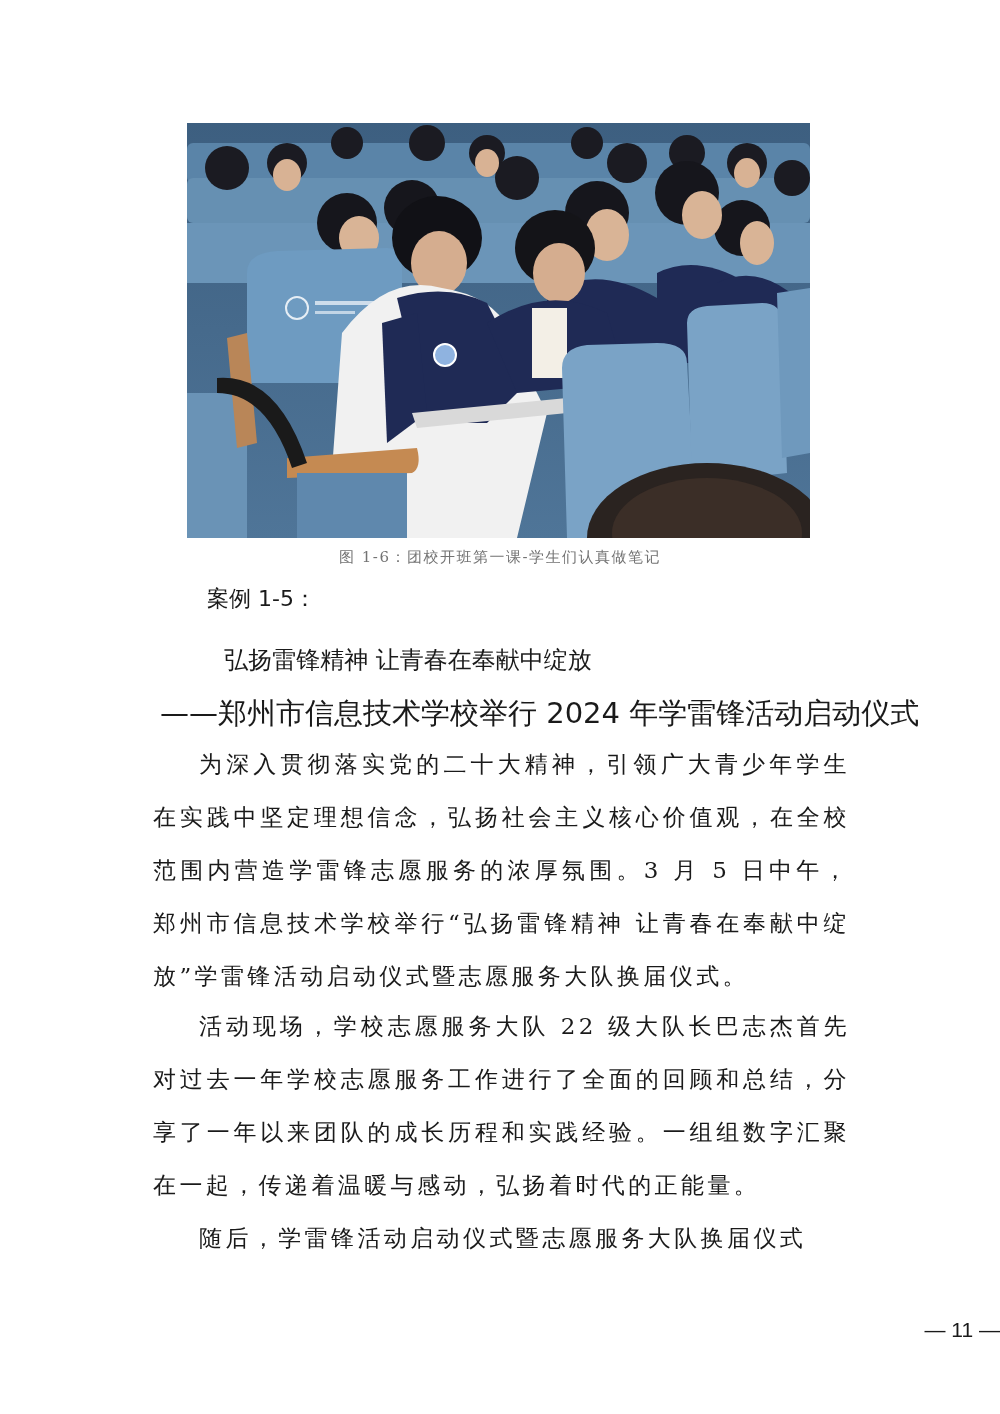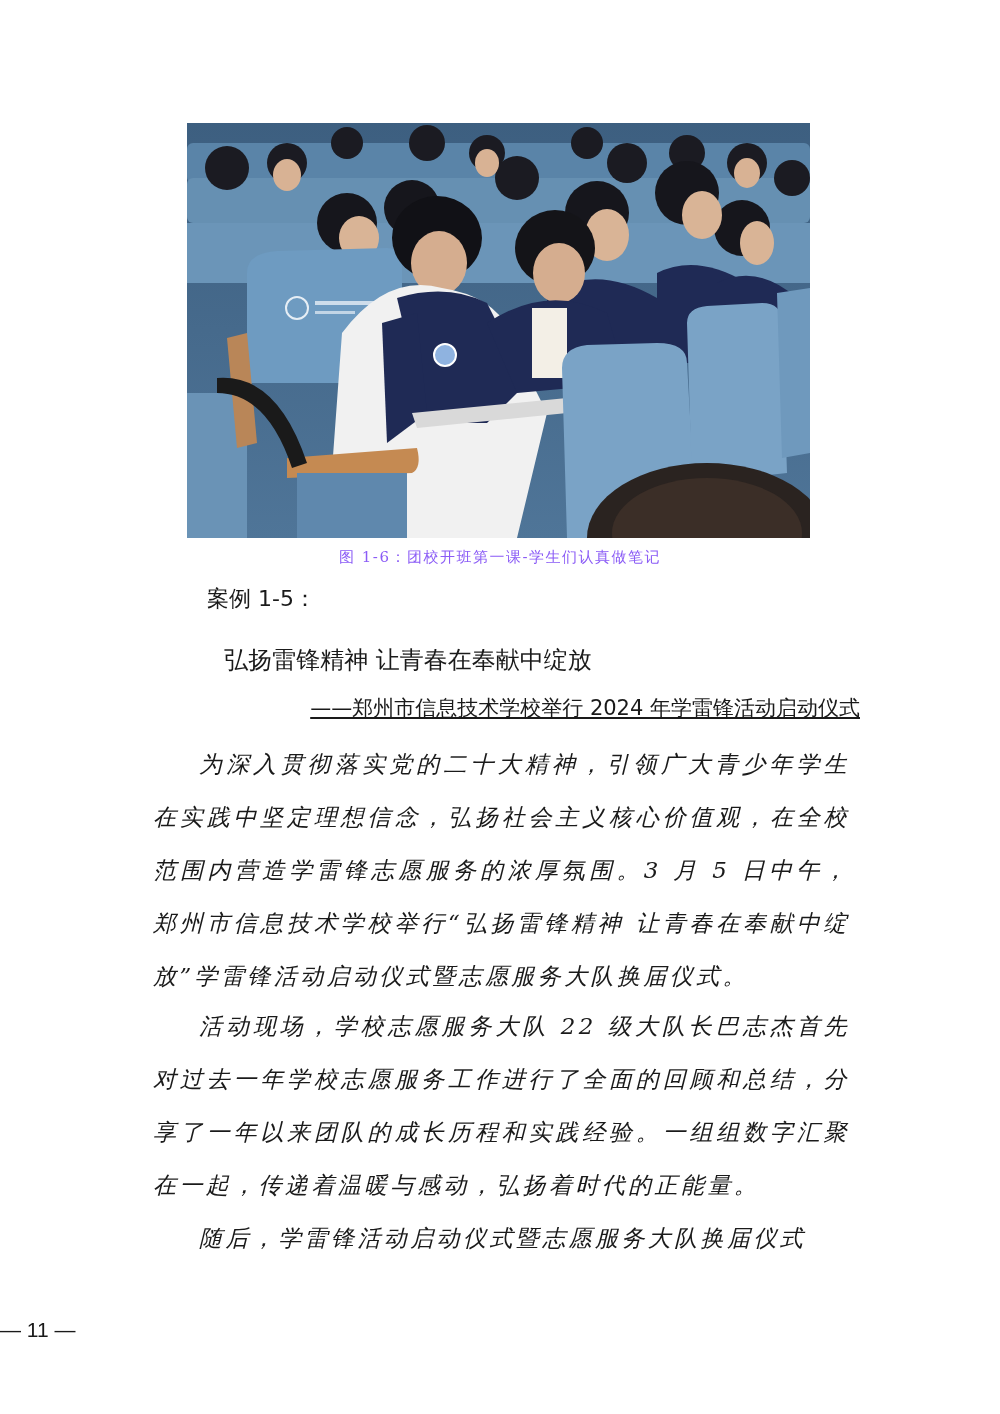--- a/index.html
+++ b/index.html
@@ -1,34 +1,34 @@
 <!DOCTYPE html>
 <html><head>
 <meta charset="utf-8">
 <style>
   html, body { margin:0; padding:0; background:#ffffff; }
   body { width:1000px; height:1414px; position:relative; overflow:hidden;
          font-family:"DejaVu Serif","Liberation Serif",serif; color:#1a1a1a; }
   .photo { position:absolute; left:187px; top:123px; width:623px; height:415px;
            overflow:hidden; background:#5a7fa0; }
   .caption { position:absolute; left:0; width:1000px; top:548px; text-align:center;
-             font-size:15px; letter-spacing:1.5px; color:#8b5cf6; }
+             font-size:15px; letter-spacing:1.5px; color:#737373; }
   .case-label { position:absolute; left:207px; top:584px; font-size:22px;
                 font-family:"DejaVu Sans","Liberation Sans",sans-serif; }
   .title1 { position:absolute; left:0; width:816px; top:644px; text-align:center;
             font-size:24px; font-family:"DejaVu Sans","Liberation Sans",sans-serif; }
   .title2 { position:absolute; left:160px; width:700px; top:694px; text-align:right;
-            font-size:21px; font-family:"DejaVu Sans","Liberation Sans",sans-serif; white-space:nowrap;text-decoration:underline; }
+            font-size:29px; font-family:"DejaVu Sans","Liberation Sans",sans-serif; white-space:nowrap; }
   .body { position:absolute; left:153px; width:697px; font-size:23px;
           line-height:53px; letter-spacing:3.4px; text-align:justify; }
   .p1 { top:738px; }
   .p2 { top:1000px; }
   .p3 { top:1212px; }
-  .body p { margin:0; text-indent:2em;font-style:italic; }
-  .page-num { position:absolute; left:0; width:1000px; top:1318px; text-align:left;
+  .body p { margin:0; text-indent:2em; }
+  .page-num { position:absolute; left:0; width:1000px; top:1318px; text-align:right;
               font-size:21px; font-family:"Liberation Sans","DejaVu Sans",sans-serif; }
 </style>
 </head>
 <body>
 
 <div class="photo">
   <svg width="623" height="415" viewBox="0 0 623 415">
     <defs>
       <linearGradient id="bg" x1="0" y1="0" x2="0" y2="1">
         <stop offset="0" stop-color="#3d5f80"></stop>

